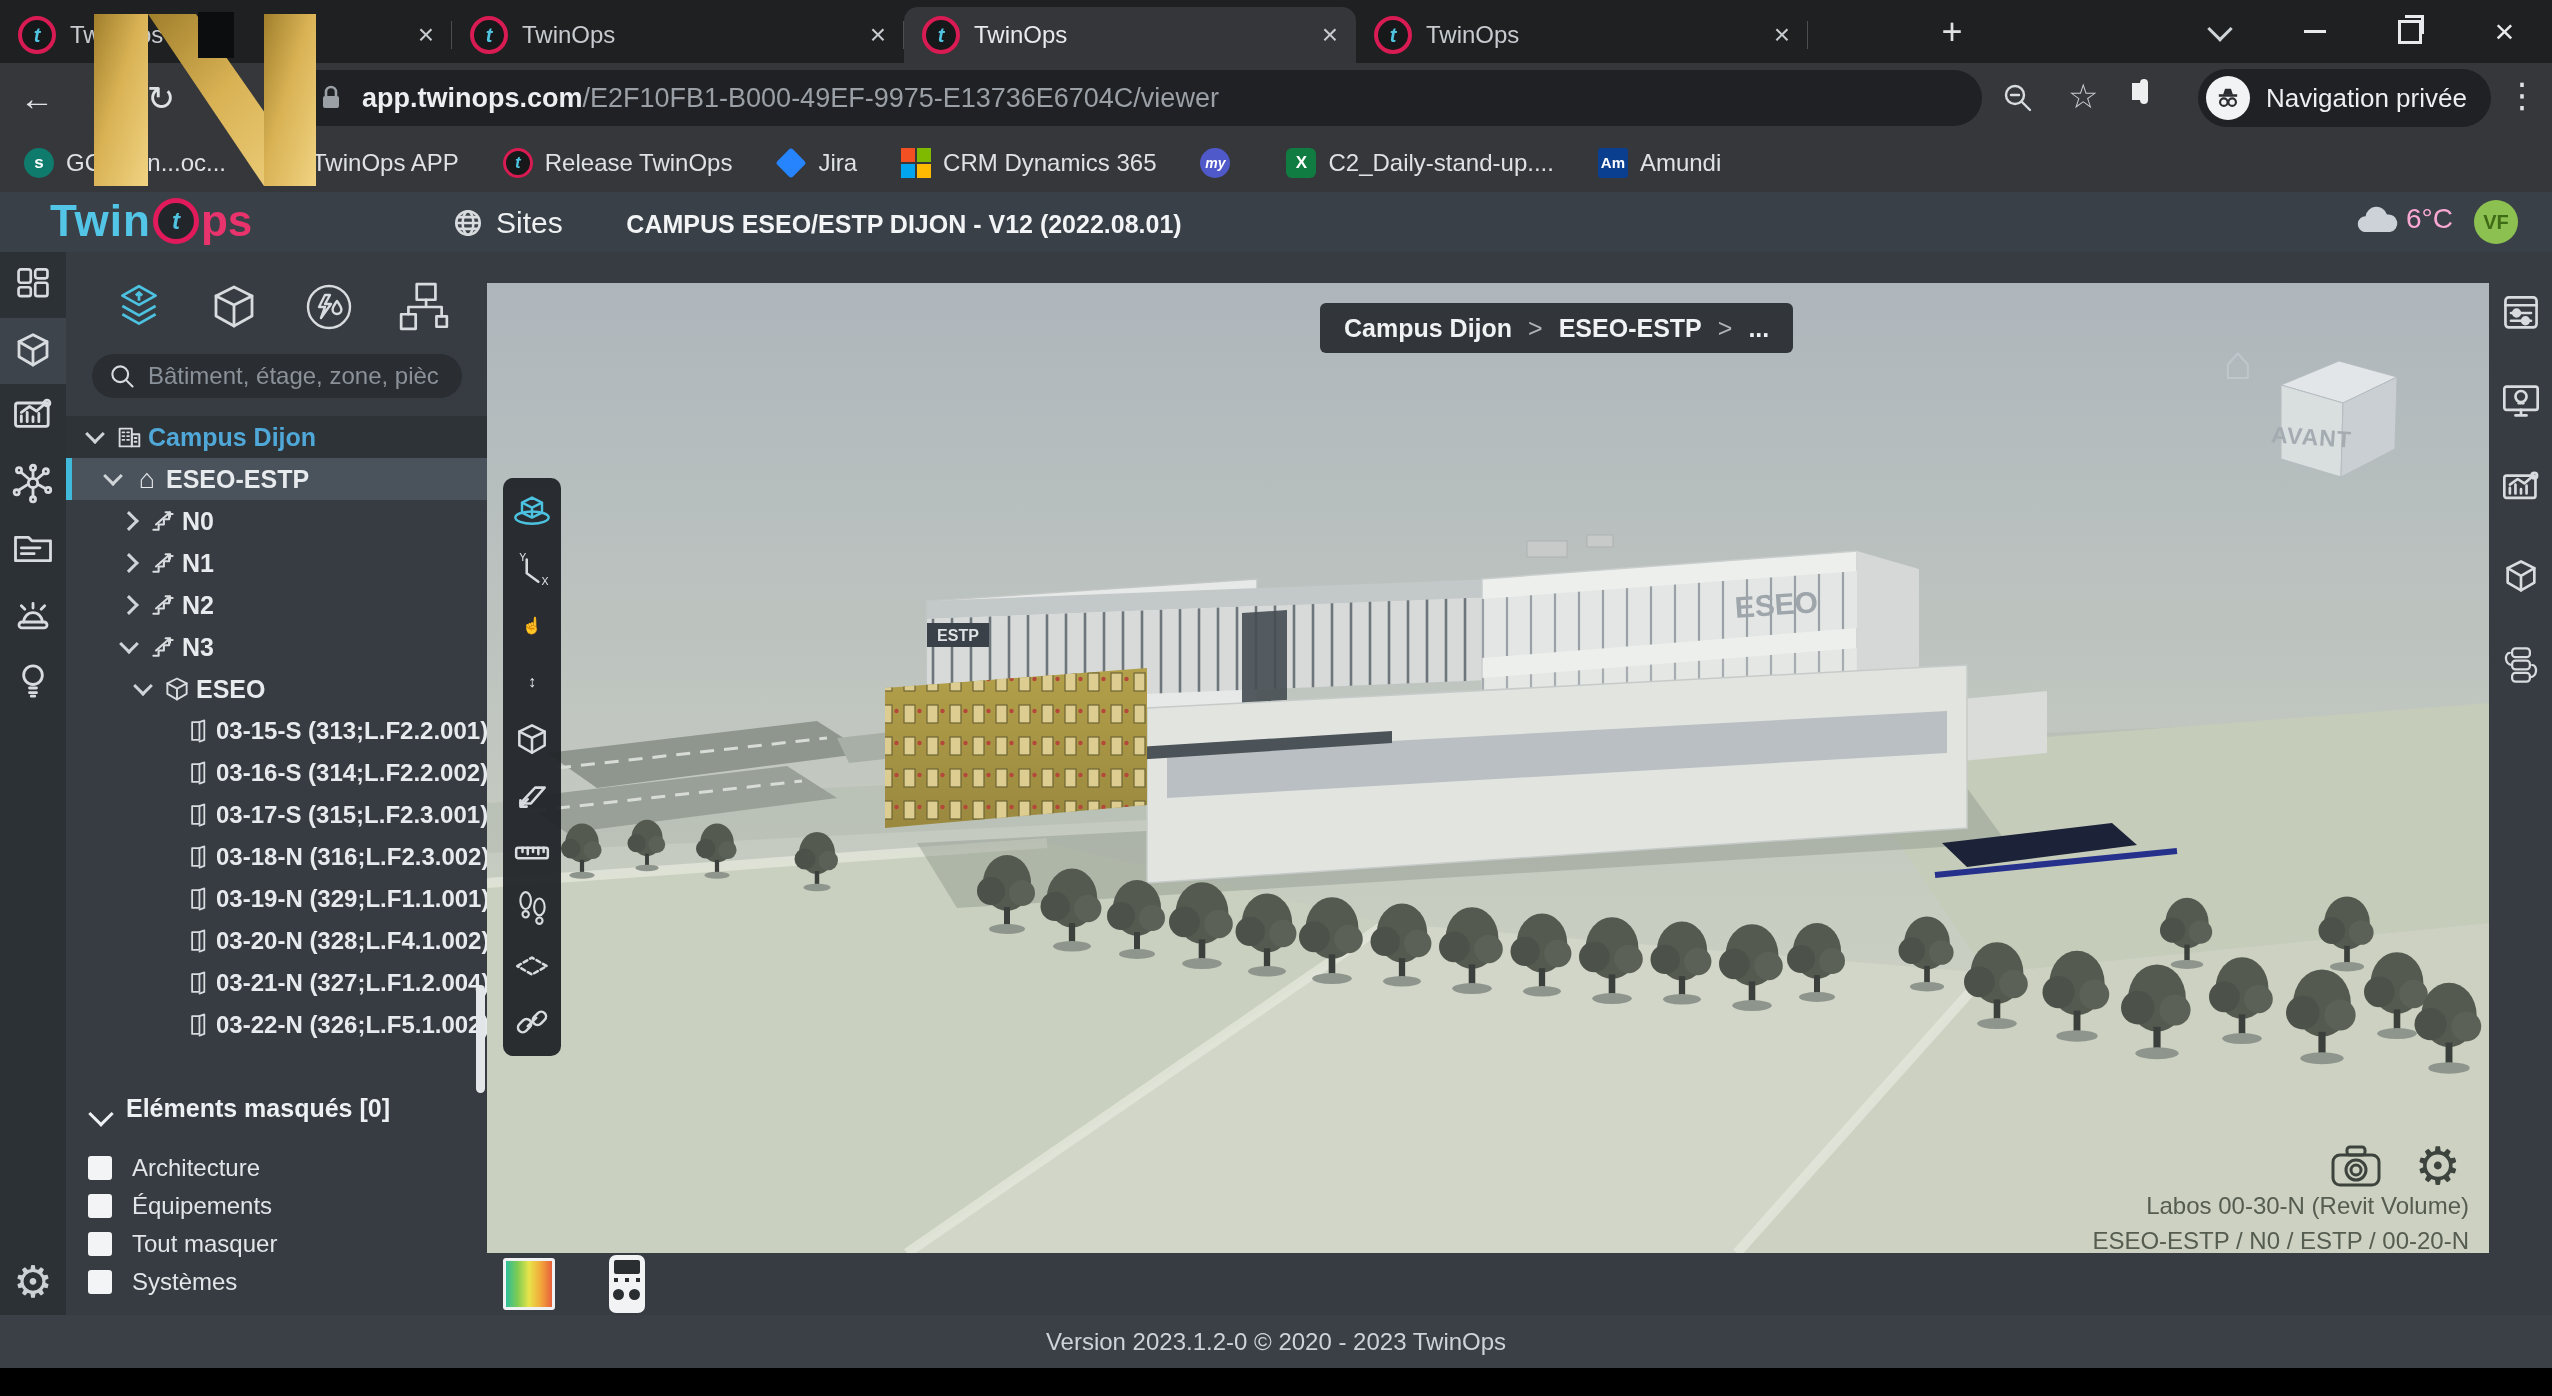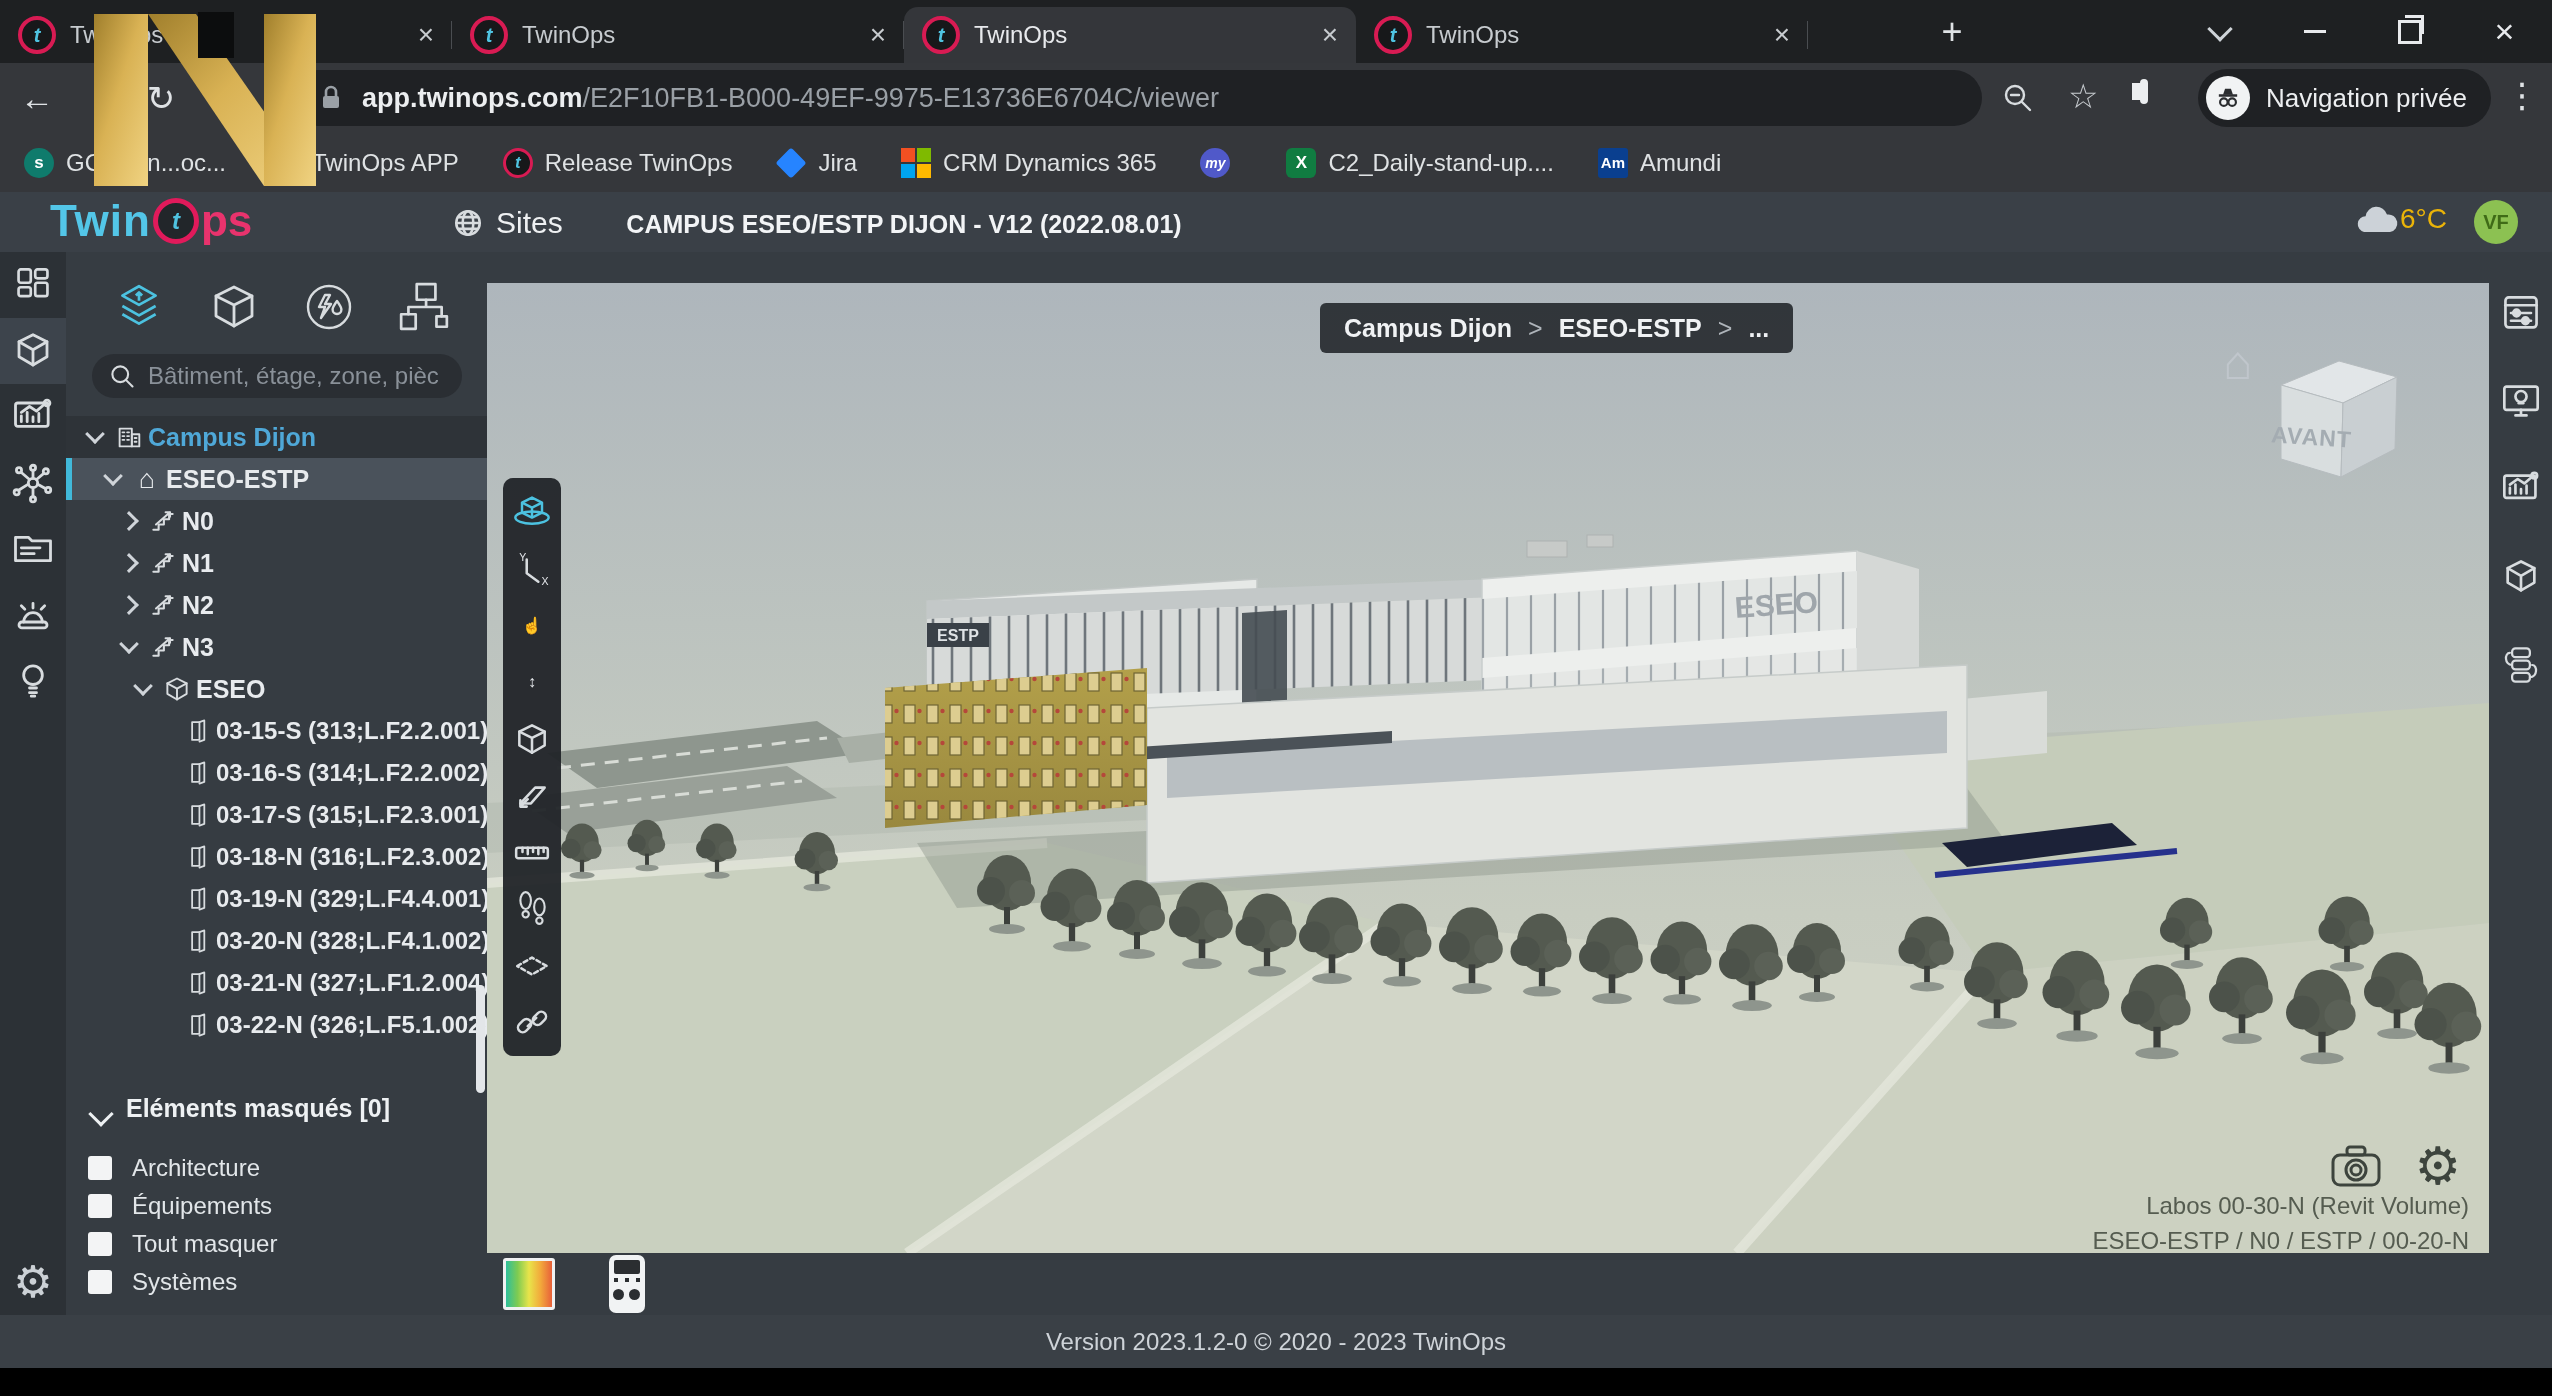--- a/index.html
+++ b/index.html
@@ -67,21 +67,21 @@
 
   
   .apphead{position:absolute;left:0;top:192px;width:2552px;height:60px;background:#3a4047;}
   .brand{position:absolute;left:14px;top:4px;display:flex;align-items:center;}
   .brand .p1{font-size:44px;font-weight:bold;color:#53c6e8;letter-spacing:1px;margin-left:36px;}
   .brand-ic{width:36px;height:36px;border-radius:50%;border:5px solid #e11a5b;background:#22262a;display:flex;align-items:center;justify-content:center;
             color:#4fc3e0;font-weight:bold;font-size:24px;font-style:italic;margin:0 2px;}
   .brand .p2{font-size:44px;font-weight:bold;color:#e8336d;}
   .sites{position:absolute;left:452px;top:14px;display:flex;align-items:center;gap:12px;font-size:30px;color:#eef0f2;}
   .apptitle{position:absolute;left:904px;top:18px;transform:translateX(-50%);font-size:25px;font-weight:bold;color:#f2f4f6;white-space:nowrap;}
-  .weather{position:absolute;left:2352px;top:10px;display:flex;align-items:center;gap:0;font-size:28px;color:#eab308;}
+  .weather{position:absolute;left:2352px;top:10px;display:flex;align-items:center;gap:6px;font-size:28px;color:#f9a8d4;}
   .avatar{position:absolute;left:2474px;top:8px;width:44px;height:44px;border-radius:50%;background:#8cc152;
           display:flex;align-items:center;justify-content:center;color:#3f6b17;font-weight:bold;font-size:20px;}
 
   
   .main{position:absolute;left:0;top:252px;width:2552px;height:1063px;background:#363c42;}
   .leftrail{position:absolute;left:0;top:0;width:66px;height:1063px;background:#2c3136;}
   .railbtn{width:66px;height:66px;display:flex;align-items:center;justify-content:center;}
   .railbtn.active{background:#3d444c;}
   .railgear{position:absolute;left:0;bottom:4px;width:66px;height:60px;display:flex;align-items:center;justify-content:center;
             font-size:44px;color:#ccd1d6;}
@@ -518,21 +518,21 @@
           </span>
         <span class="tlabel">03-18-N (316;L.F2.3.002)</span>
       </div>
       <div class="trow leaf d4">
         <span class="ticon">
             <svg width="26" height="26" viewBox="0 0 32 32" class="ic" style="stroke-width:2.2;">
               <rect x="10" y="5" width="9" height="22"></rect>
               <path d="M19 5l6-2v24l-6 2"></path>
             </svg>
           </span>
-        <span class="tlabel">03-19-N (329;L.F4.4.001)</span>
+        <span class="tlabel">03-19-N (329;L.F1.1.001)</span>
       </div>
       <div class="trow leaf d4">
         <span class="ticon">
             <svg width="26" height="26" viewBox="0 0 32 32" class="ic" style="stroke-width:2.2;">
               <rect x="10" y="5" width="9" height="22"></rect>
               <path d="M19 5l6-2v24l-6 2"></path>
             </svg>
           </span>
         <span class="tlabel">03-20-N (328;L.F4.1.002)</span>
       </div>

